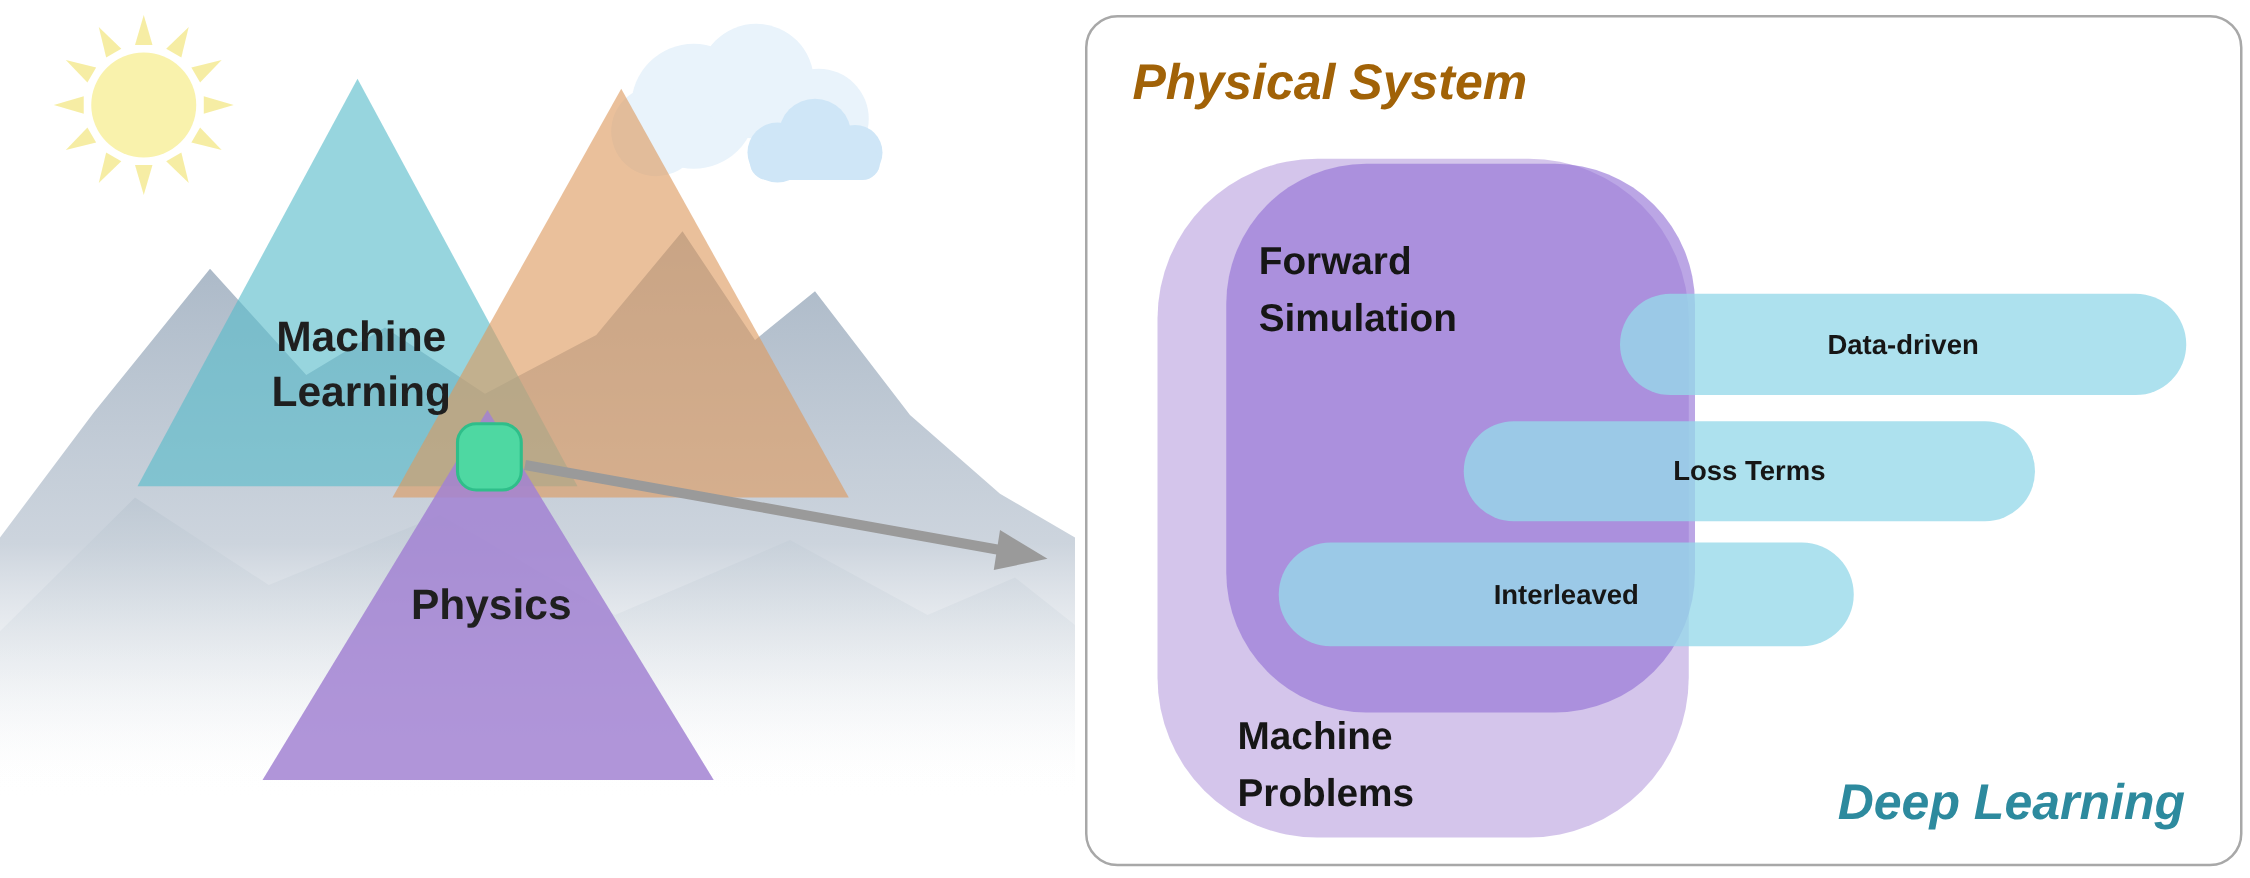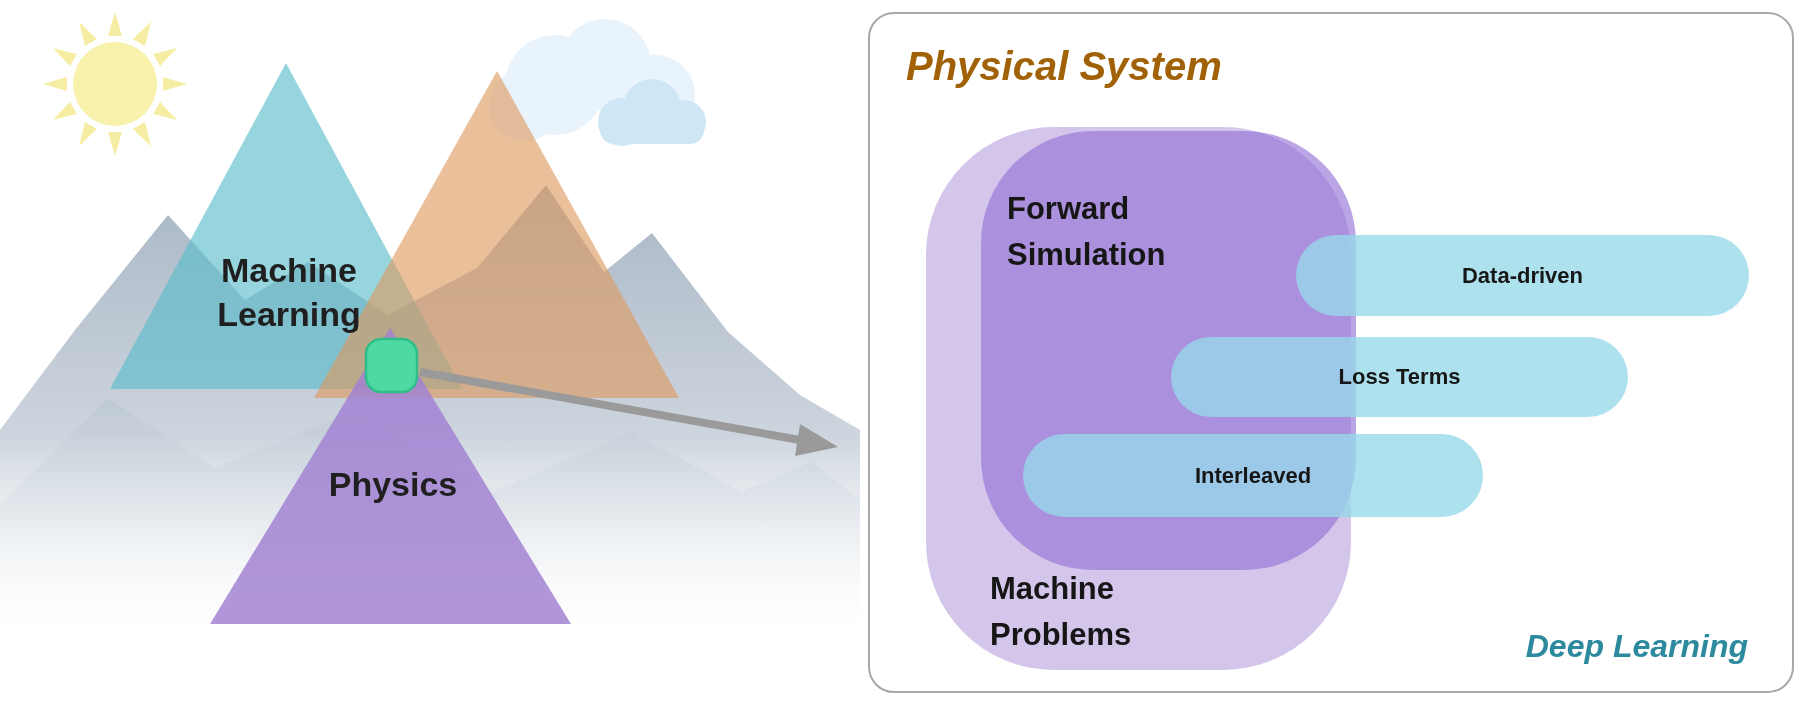--- a/index.html
+++ b/index.html
@@ -30,21 +30,21 @@
     background:#ffffff; border:2.5px solid #a8a8a8; border-radius:26px;
     overflow:hidden;
   }
   .panel-title {
     position:absolute; left:36px; top:30px;
     font-size:40px; font-weight:700; font-style:italic;
     color:#a16207;
   }
   .panel-footer {
     position:absolute; right:44px; bottom:26px;
-    font-size:32px; font-weight:700; font-style:italic;
+    font-size:40px; font-weight:700; font-style:italic;
     color:#2d8a9e;
   }
 
   .blob { position:absolute; }
   .blob-outer {
     left:56px; top:113px; width:425px; height:543px;
     border-radius:128px; background:rgba(176,150,219,0.55);
   }
   .blob-inner {
     left:111px; top:117px; width:375px; height:439px;

